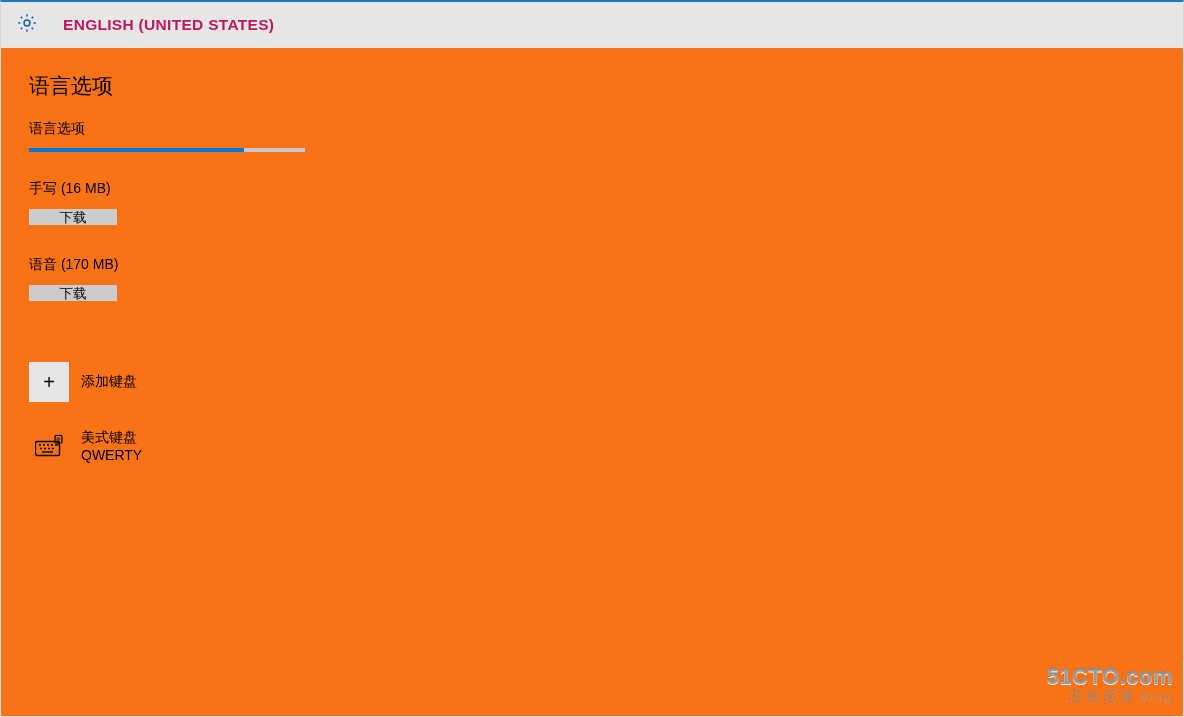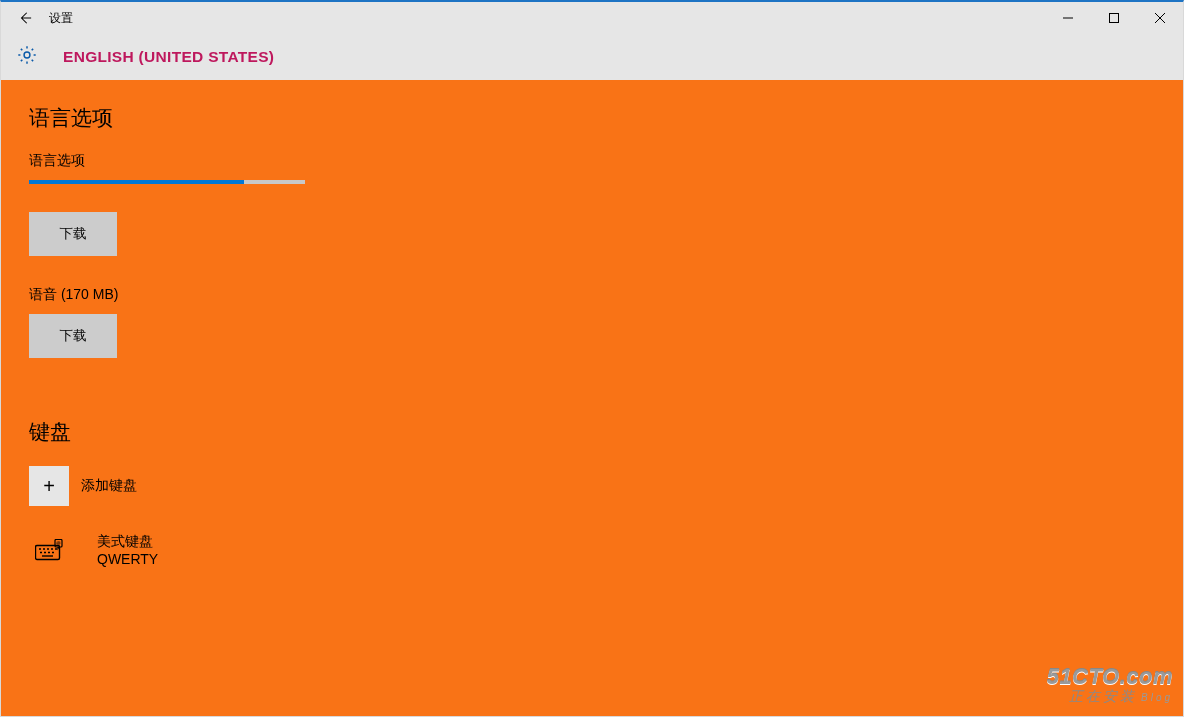--- a/index.html
+++ b/index.html
@@ -99,21 +99,21 @@
   .feature-block {
     margin-bottom: 30px;
   }
   .feature-label {
     font-size: 14px;
     margin-bottom: 10px;
   }
   .dl-btn {
     background: #cccccc;
     border: none;
-    height: 44px;
+    height: 16px;
     min-width: 88px;
     padding: 0 0;
     font-size: 13.5px;
     color: #000;
     font-family: Liberation Serif, serif;
     cursor: pointer;
     text-align: center;
   }
   .spacer {
     height: 30px;
@@ -131,40 +131,39 @@
     font-size: 20px;
     color: #000;
     font-weight: 300;
   }
   .add-label {
     font-size: 14px;
   }
   .kb-row {
     display: flex;
     align-items: center;
-    gap: 28px;
+    gap: 12px;
   }
   .kb-icon {
     width: 40px; height: 40px;
     display: flex; align-items: center; justify-content: center;
     font-size: 22px;
   }
   .kb-text {
     font-size: 14px;
     line-height: 1.3;
   }
   .watermark {
     position: absolute;
     right: 10px;
     bottom: 10px;
     text-align: right;
     color: #767676;
     pointer-events: none;
     user-select: none;
-    font-style: italic;
   }
   .watermark .line1 {
     font-family: Arial, sans-serif;
     font-size: 22px;
     font-weight: 700;
     color: #9a9a9a;
     letter-spacing: 0.5px;
     text-shadow: 0 1px 0 #fff, 0 -1px 0 #888;
   }
   .watermark .line2 {
@@ -177,46 +176,20 @@
     font-size: 10px;
     color: #999;
     margin-left: 4px;
   }
 </style>
 </head>
 <body>
 
 <div class="window">
 
-  <div class="titlebar">
-    <div class="back-btn">
-      <svg width="14" height="14" viewBox="0 0 16 16" fill="none" stroke="#000" stroke-width="1.2">
-        <path d="M10 2 L4 8 L10 14 M4 8 H15"></path>
-      </svg>
-    </div>
-    <div class="title-text">设置</div>
-    <div class="win-controls">
-      <button class="win-btn">
-        <svg width="10" height="10" viewBox="0 0 10 10">
-            <line x1="0" y1="5" x2="10" y2="5" stroke="#000" stroke-width="1"></line>
-          </svg>
-      </button>
-      <button class="win-btn">
-        <svg width="10" height="10" viewBox="0 0 10 10">
-            <rect x="0.5" y="0.5" width="9" height="9" fill="none" stroke="#000" stroke-width="1"></rect>
-          </svg>
-      </button>
-      <button class="win-btn">
-        <svg width="10" height="10" viewBox="0 0 10 10">
-            <line x1="0" y1="0" x2="10" y2="10" stroke="#000" stroke-width="1"></line>
-            <line x1="10" y1="0" x2="0" y2="10" stroke="#000" stroke-width="1"></line>
-          </svg>
-      </button>
-    </div>
-  </div>
 
   <div class="headerbar">
     <span>
       <svg class="gear-icon" viewBox="0 0 24 24" fill="none" stroke="currentColor" stroke-width="1.6">
         <circle cx="12" cy="12" r="3.2"></circle>
         <path d="M12 2.5v2.3M12 19.2v2.3M21.5 12h-2.3M4.8 12H2.5M18.7 5.3l-1.6 1.6M6.9 17.1l-1.6 1.6M18.7 18.7l-1.6-1.6M6.9 6.9 5.3 5.3"></path>
       </svg>
     </span>
     <div class="header-title">ENGLISH (UNITED STATES)</div>
   </div>
@@ -225,31 +198,31 @@
 
     <h2 class="section-title">语言选项</h2>
 
     <div class="status-label">语言选项</div>
 
     <div class="progress">
       <div class="progress-fill" style="width:78%"></div>
     </div>
 
     <div class="feature-block">
+      <div class="feature-label">手写 (16 MB)</div>
       <button class="dl-btn">下载</button>
     </div>
 
     <div class="feature-block">
       <div class="feature-label">语音 (170 MB)</div>
       <button class="dl-btn">下载</button>
     </div>
 
     <div class="spacer"></div>
 
-    <h2 class="section-title">键盘</h2>
 
     <div class="add-row">
       <div class="add-box">+</div>
       <div class="add-label">添加键盘</div>
     </div>
 
     <div class="kb-row">
       <div class="kb-icon">
         <svg width="28" height="22" viewBox="0 0 28 22">
           <rect x="0.5" y="6.5" width="24" height="14" rx="1.5" fill="none" stroke="#000" stroke-width="1.4"></rect>

